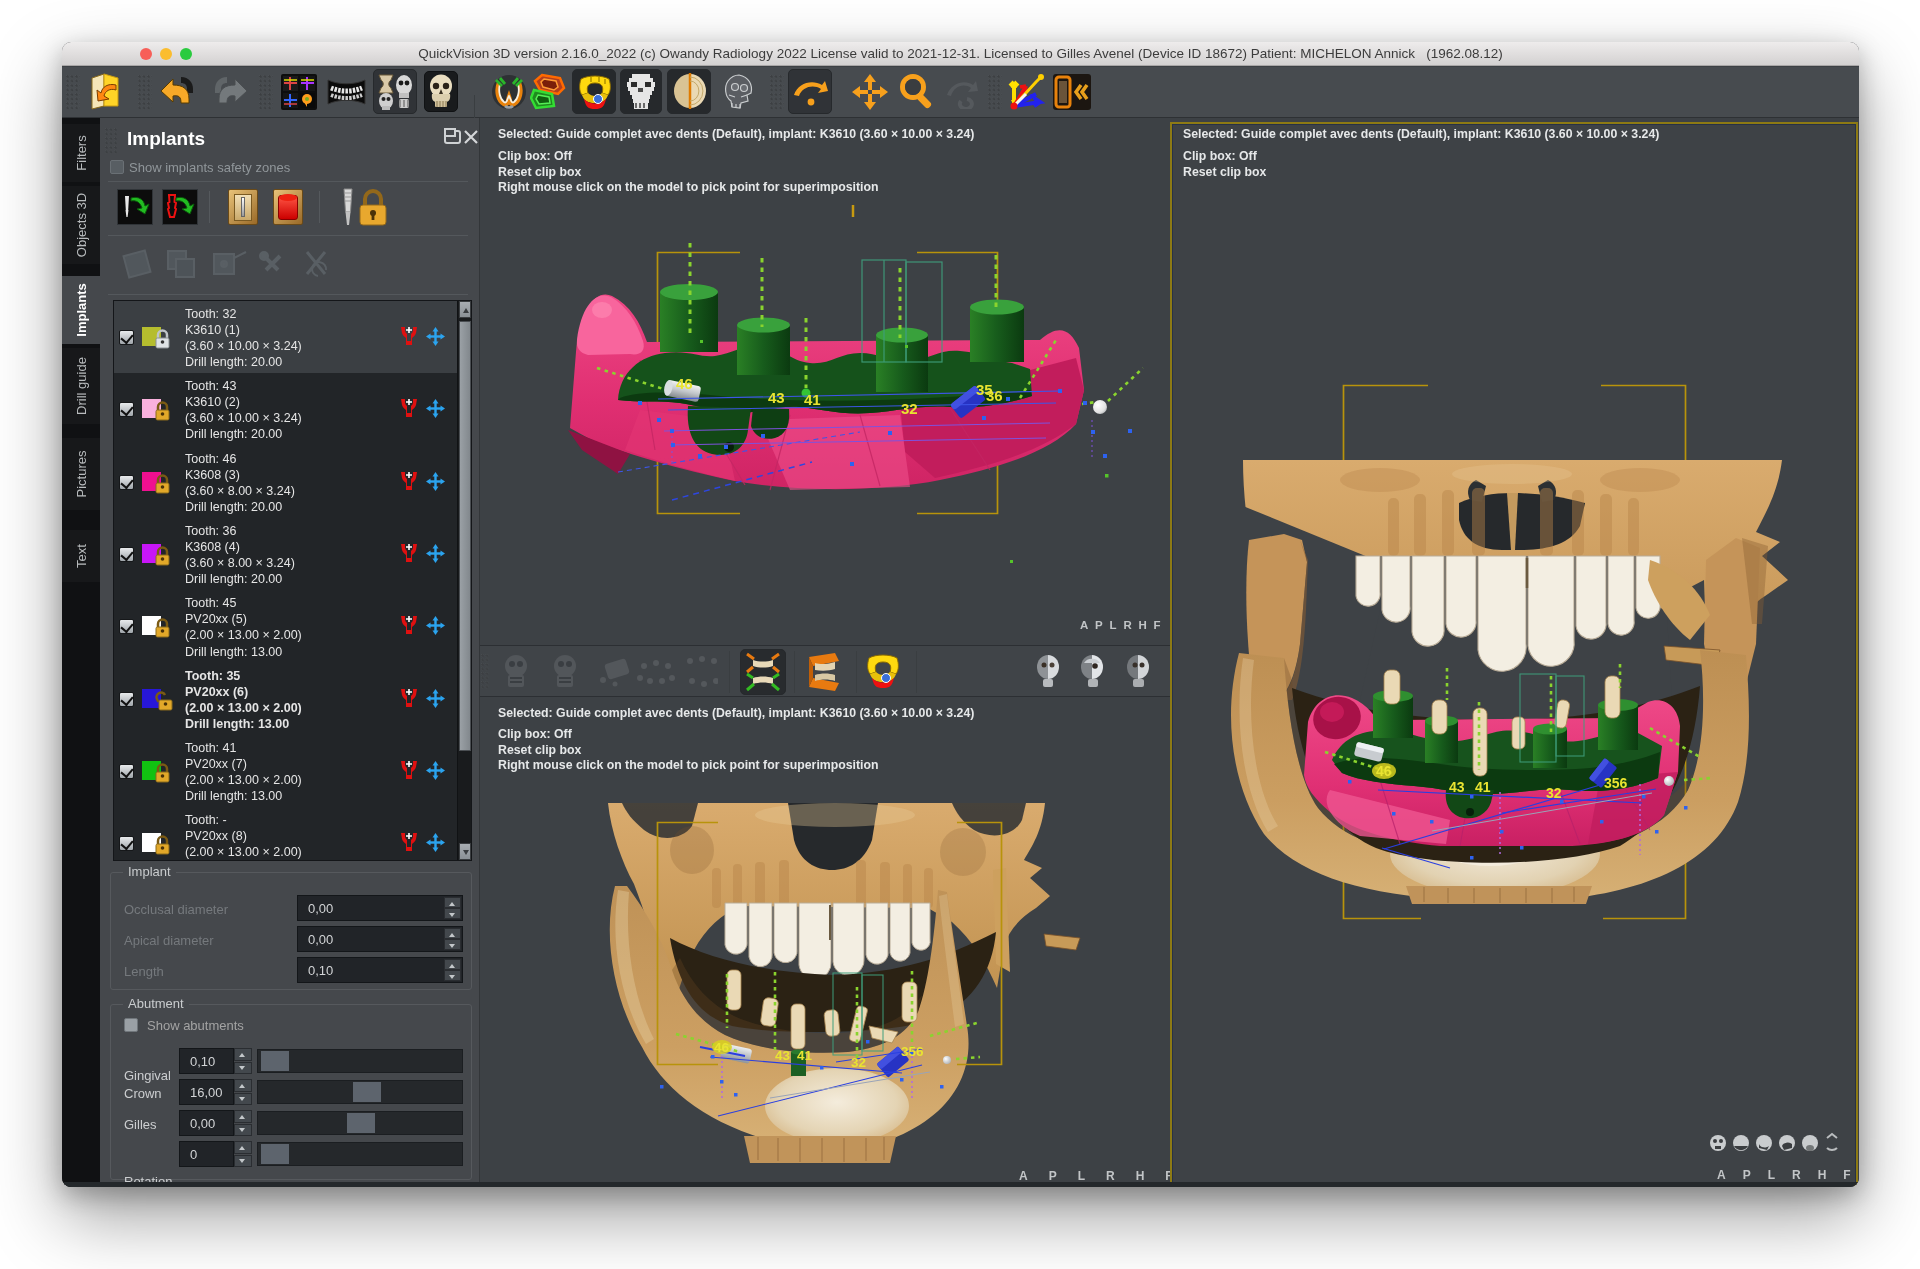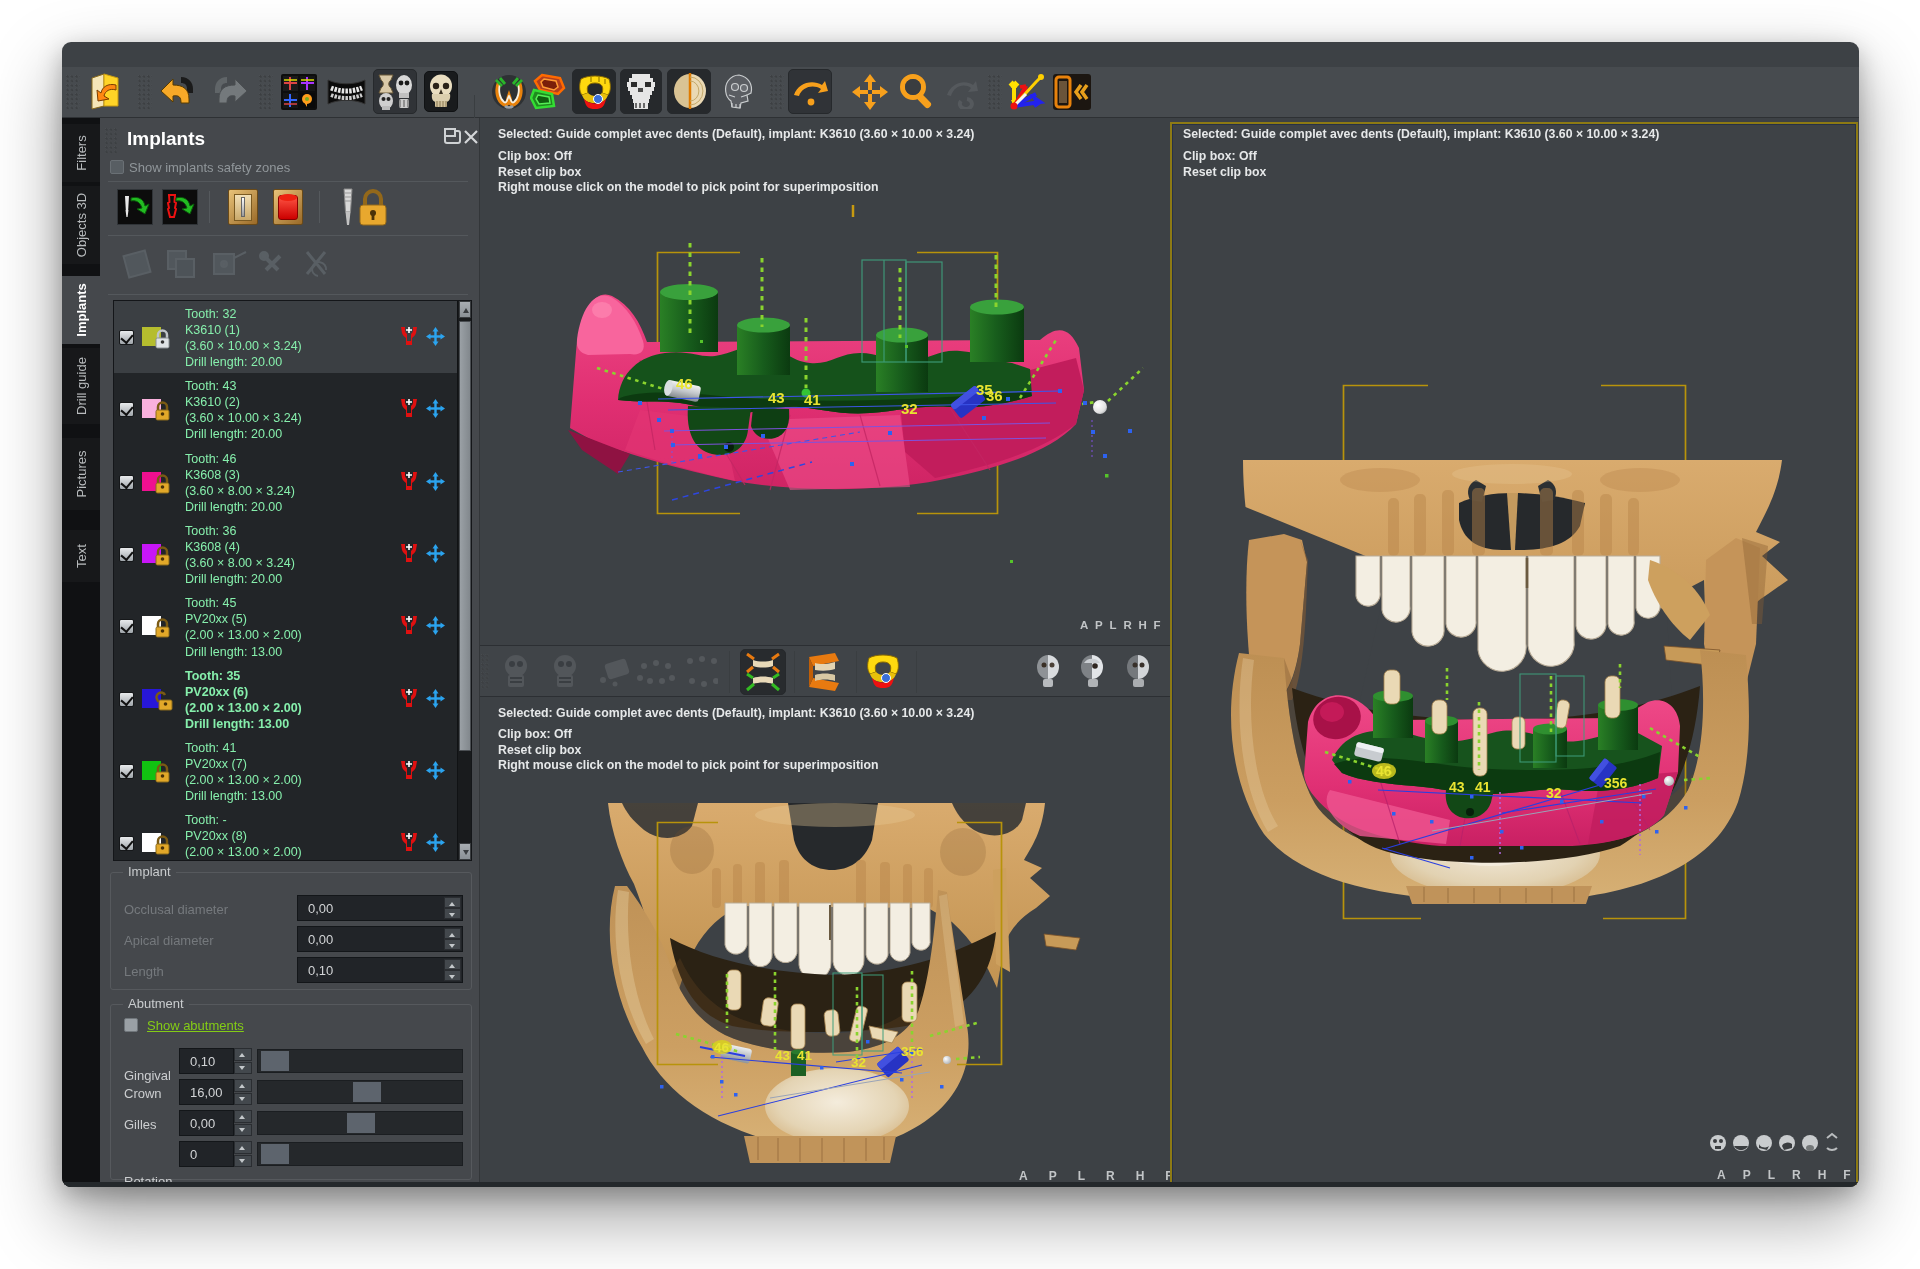--- a/index.html
+++ b/index.html
@@ -25,21 +25,21 @@
 #panel{position:absolute;left:38px;top:0;width:380px;height:1069px;background:#45484c;}
 #centercol{position:absolute;left:418px;top:0;width:690px;height:1069px;background:#3d4145;}
 #midstrip{position:absolute;left:0;top:527px;width:690px;height:52px;background:#404448;border-top:1px solid #2c2f33;border-bottom:1px solid #2c2f33;}
 #rightview{position:absolute;left:1108px;top:4px;width:688px;height:1064px;background:#3e4246;border:2px solid #8d7a14;box-shadow:inset 0 0 0 1px #283247;}
 .ovtext{position:absolute;color:#e6e8e9;font-size:12.3px;font-weight:700;white-space:nowrap;}
 .hsep{position:absolute;left:8px;width:360px;height:1px;background:#54585c;}
 .vsep2{position:absolute;width:1px;height:32px;background:#55595d;}
 .pbtn{position:absolute;width:36px;height:36px;background:#0c0c0c;border:1px solid #303438;}
 .gcb{position:absolute;width:14px;height:14px;background:#9aa0a5;border:1px solid #70767b;border-radius:2px;}
 #list{position:absolute;left:13px;top:182px;width:359px;height:561px;background:#222528;border:1px solid #141619;overflow:hidden;}
-.item{position:absolute;left:0;width:345px;height:72.3px;color:#86efac;}
+.item{position:absolute;left:0;width:345px;height:72.3px;color:#e5e5e5;}
 .item.sel{background:#3b3f43;}
 .item .cb{position:absolute;left:5px;top:29px;width:15px;height:15px;border-radius:2px;background:linear-gradient(#e8eaec,#9fa5aa);border:1px solid #16181a;}
 .item .cb::after{content:"";position:absolute;left:3px;top:1px;width:6px;height:9px;border:solid #111;border-width:0 2.4px 2.4px 0;transform:rotate(40deg);}
 .item .sw{position:absolute;left:28px;top:26px;width:19px;height:19px;}
 .item .lk{position:absolute;left:40px;top:28px;}
 .item .txt{position:absolute;left:71px;top:5px;font-size:12.5px;line-height:16.1px;}
 .item .ric{position:absolute;left:286px;top:24px;}
 .item .bic{position:absolute;left:312px;top:26px;}
 #sbar{position:absolute;right:0;top:0;width:14px;height:559px;background:#191b1d;border-left:1px solid #101214;}
 .sbtn{position:absolute;left:1px;width:12px;height:17px;background:linear-gradient(#a8adb2,#8a9095);border:1px solid #3a3d40;}
@@ -62,20 +62,26 @@
 .spin i.up::after,.spin2 i.up::after{border-bottom:4.5px solid #c3c7ca;}
 .spin i.dn::after,.spin2 i.dn::after{border-top:4.5px solid #c3c7ca;}
 .slider{position:absolute;width:206px;height:24px;background:#25282b;border:1px solid #1b1e21;}
 .sth{position:absolute;top:1px;width:28px;height:20px;background:#5d646d;}
 .aplrhf{position:absolute;color:#c2c5c7;font-size:12px;font-weight:700;white-space:nowrap;}
 svg{position:absolute;display:block;}
 </style>
 </head>
 <body>
 <div id="win">
+  <div id="titlebar">
+    <div class="tl" style="left:78px;background:#f75f58;"></div>
+    <div class="tl" style="left:98px;background:#fbbd2e;"></div>
+    <div class="tl" style="left:118px;background:#2acb3f;"></div>
+    <div id="title">QuickVision 3D version 2.16.0_2022 (c) Owandy Radiology 2022 License valid to 2021-12-31. Licensed to Gilles Avenel (Device ID 18672) Patient: MICHELON Annick&nbsp;&nbsp; (1962.08.12)</div>
+  </div>
   <div id="toolbar">
     <div class="grip" style="left:4px;"></div>
     <svg style="left:26px;top:6px;" width="34" height="37" viewBox="0 0 34 37">
       <path d="M4 5 L16 1 L16 33 L4 36 Z" fill="#f5e6b8" stroke="#8a6a1a"></path>
       <path d="M16 1 L30 5 L30 33 L16 33 Z" fill="#ffd427" stroke="#c79a10"></path>
       <path d="M28 12 C20 10 14 14 13 20 L9 17 L10 28 L21 26 L16 23 C17 18 22 15 28 17 Z" fill="#ff8812" stroke="#7a3c00"></path>
     </svg>
     <div class="grip" style="left:76px;"></div>
     <svg style="left:97px;top:8px;" width="40" height="32" viewBox="0 0 40 32">
       <path d="M22 2 C30 2 34 8 34 14 L34 18 L28 18 L28 14 C28 10 26 8 22 8 Z" fill="#1b1b1b"></path>
@@ -581,21 +587,21 @@
             <span>0,10</span>
             <div class="spin">
               <i class="up"></i>
               <i class="dn"></i>
             </div>
           </div>
       </fieldset>
       <fieldset class="gbox" style="left:10px;top:886px;width:362px;height:176px;">
         <legend>Abutment</legend>
         <div class="gcb" style="left:13px;top:13px;"></div>
-        <div style="position:absolute;left:36px;top:13px;font-size:13px;color:#84cc16;text-decoration:underline;">Show abutments</div>
+        <div style="position:absolute;left:36px;top:13px;font-size:13px;color:#a3a3a3;">Show abutments</div>
         <div class="glabel" style="top:63px;">Gingival</div>
         <div class="field" style="left:68px;top:43px;width:55px;">
             <span>0,10</span>
           </div>
           <div class="spin2" style="left:123px;top:43px;">
             <i class="up"></i>
             <i class="dn"></i>
           </div>
         <div class="slider" style="left:146px;top:44px;">
             <div class="sth" style="left:3px;"></div>

